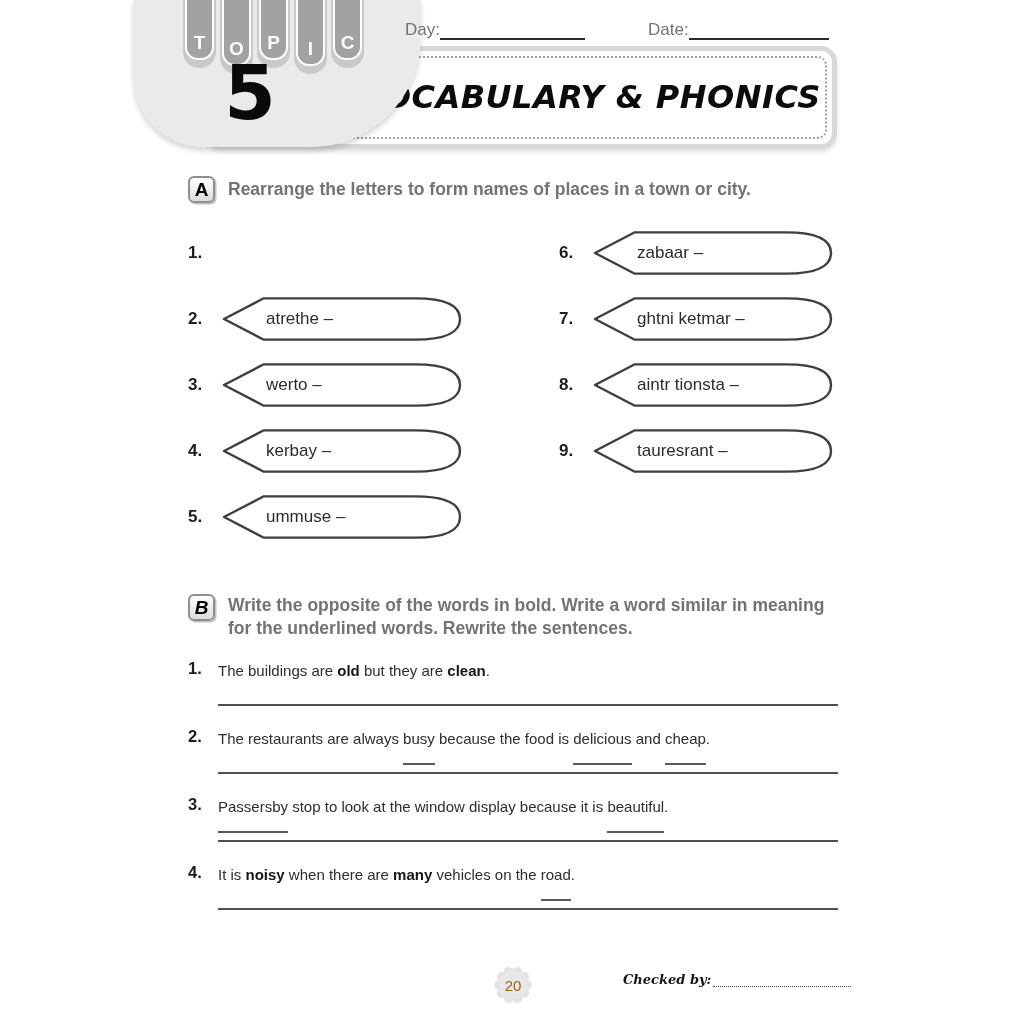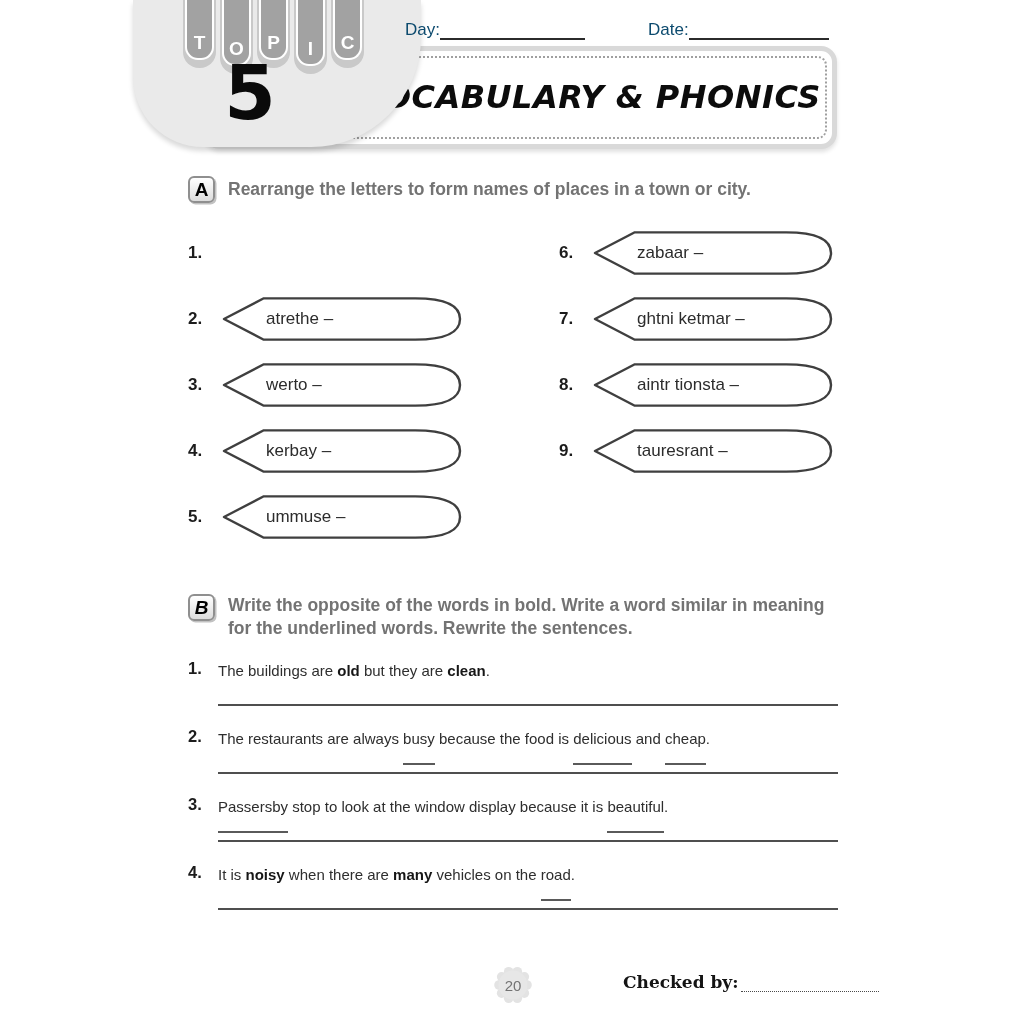--- a/index.html
+++ b/index.html
@@ -1,21 +1,21 @@
 <!DOCTYPE html>
 <html><head>
 <meta charset="utf-8">
 <style>
   * { margin:0; padding:0; box-sizing:border-box; }
   html,body { background:#fff; }
   body { font-family:"Liberation Sans","DejaVu Sans",sans-serif; color:#222; }
   .page { position:relative; width:1024px; height:1024px; background:#fff; overflow:hidden; }
 
   
-  .day-date { position:absolute; left:405px; top:20px; display:flex; align-items:flex-end; font-size:17px; color:#0c4a6e; z-index:6; }
+  .day-date { position:absolute; left:405px; top:20px; display:flex; align-items:flex-end; font-size:17px; color:#737373; z-index:6; }
   .dd-line { display:inline-block; border-bottom:2px solid #2b2b2b; height:16px; }
   .dd-line.day { width:145px; }
   .dd-line.date { width:140px; }
   .dd-label.date-l { margin-left:63px; }
 
   
   .title-box { position:absolute; left:204px; top:46px; width:633px; height:103px; background:#fff;
                border:5px solid #d9d9d9; border-radius:16px; z-index:1; box-shadow:0 3px 4px rgba(0,0,0,0.12); }
   .title-dotted { position:absolute; inset:5px; border:2px dotted #9f9f9f; border-radius:9px; }
   .title-text { position:absolute; left:150px; right:28px; top:50%; transform:translateY(-52%);
@@ -66,24 +66,24 @@
   .sentence-row .item-number { font-size:16.5px; }
   .sentence { font-size:15px; color:#2e2e2e; line-height:24px; }
   .sentence .bold { font-weight:700; color:#161616; }
   .sentence .underline { border-bottom:2px solid #5a5a5a; padding-bottom:16px; }
   .answer-line { height:23px; margin-left:30px; border-bottom:2px solid #4f4f4f; }
 
   
   .page-badge { position:absolute; left:492px; top:964px; width:42px; height:42px; }
   .page-badge svg { position:absolute; inset:0; }
   .page-num { position:absolute; inset:0; display:flex; align-items:center; justify-content:center;
-              font-size:15px; font-weight:500; color:#737373; }
+              font-size:15px; font-weight:500; color:#a16207; }
   .checked-by { position:absolute; left:623px; top:972px; display:flex; align-items:flex-end; }
-  .checked-label { font-family:"DejaVu Serif","Liberation Serif",serif; font-weight:700;
-                   font-size:17px; color:#141414; white-space:nowrap; }
+  .checked-label { font-family:"DejaVu Serif","Liberation Serif",serif; font-style:italic; font-weight:700;
+                   font-size:13px; color:#141414; white-space:nowrap; }
   .checked-line { width:138px; height:14px; border-bottom:1.5px dotted #4a4a4a; margin-left:2px; }
 </style>
 </head>
 <body>
 
 <div class="page">
 
   <div class="day-date">
     <span class="dd-label">Day:</span>
     <span class="dd-line day"></span>

